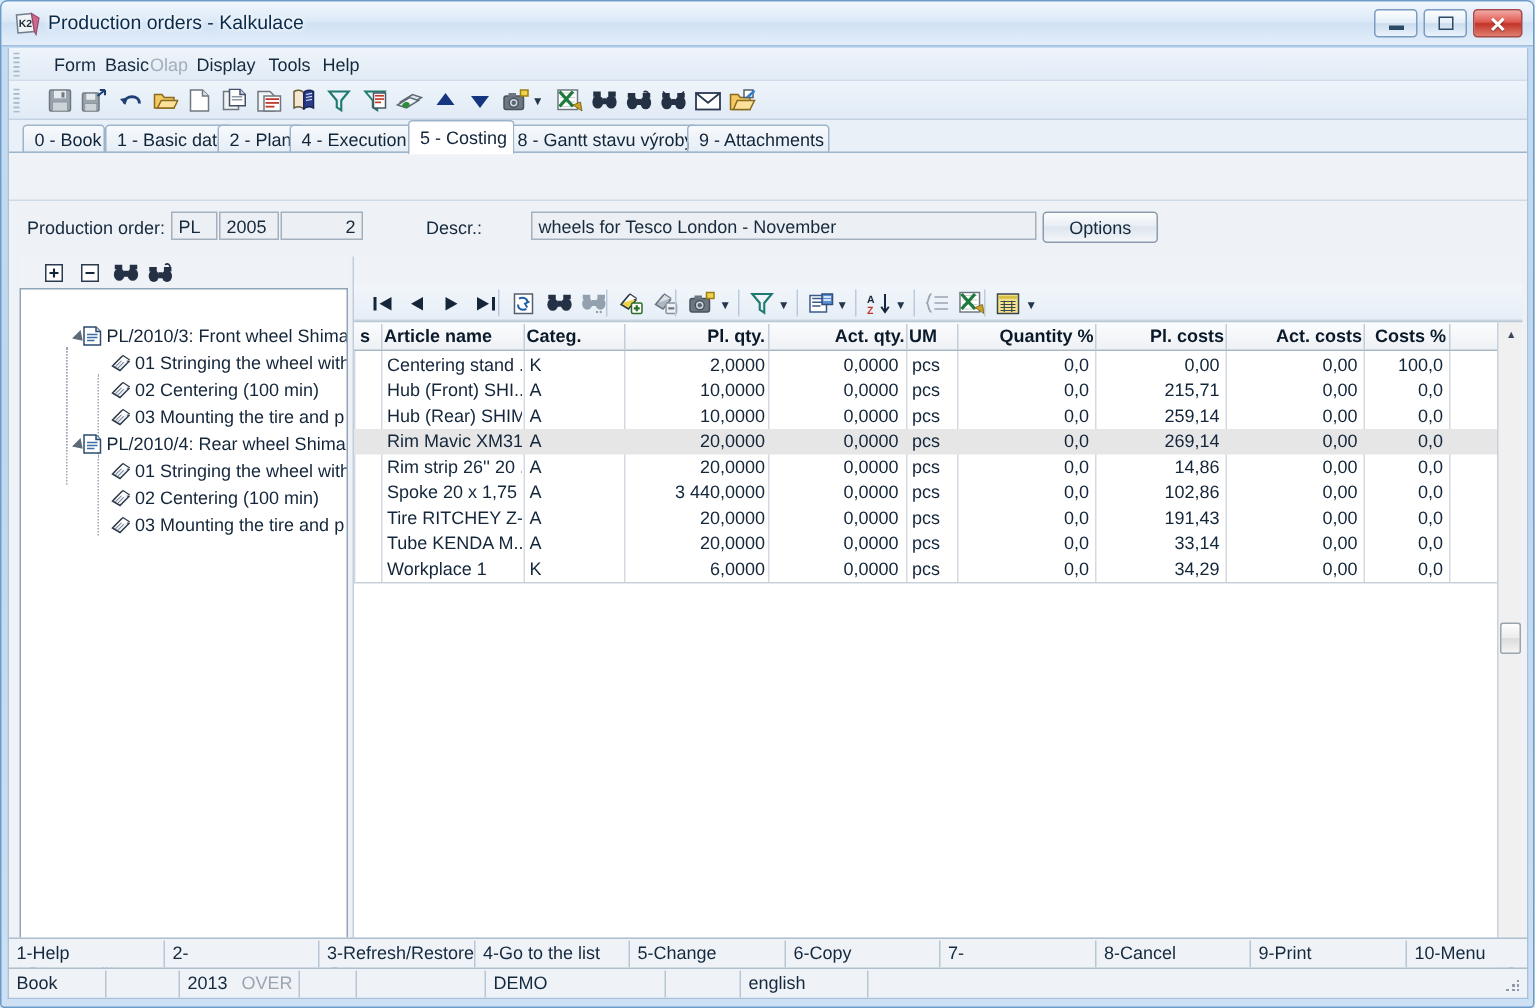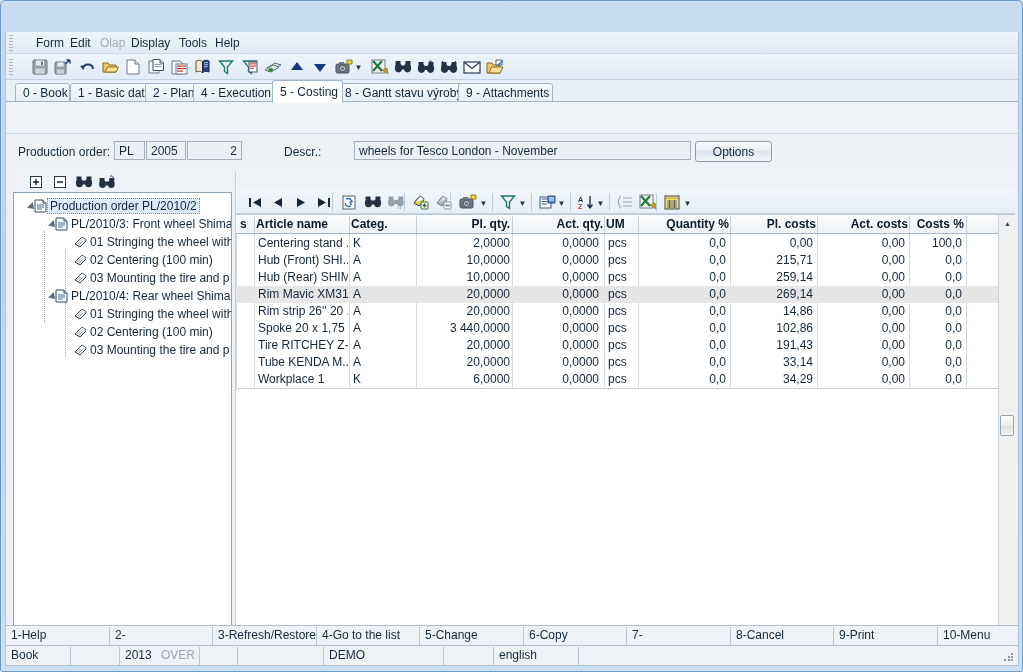--- a/index.html
+++ b/index.html
@@ -342,27 +342,53 @@
       radial-gradient(circle 1px at 9px 6px, #8e9aa6 99%, transparent),
       radial-gradient(circle 1px at 9px 3px, #8e9aa6 99%, transparent);
   }
   svg { display: block; }
 </style>
 </head>
 <body>
 
 <div id="window">
 
+  <div id="titlebar">
+    <div id="title-icon">
+      <svg width="17" height="16" viewBox="0 0 17 16">
+        <path d="M1 2 L11 1 L13 13 L2 14 Z" fill="#f0f4f8" stroke="#6f7e8d" stroke-width="1"></path>
+        <path d="M11 1 L16 4 L14 15 L13 13 Z" fill="#d06a8c" stroke="#9a4a66" stroke-width="0.8"></path>
+        <text x="2.5" y="10" font-size="7" font-family="Liberation Sans" fill="#27313c" font-weight="bold">K2</text>
+      </svg>
+    </div>
+    <div id="title-text">Production orders - Kalkulace</div>
+
+    <div class="wbtn" id="btn-min">
+      <span class="glyph">
+          <span class="minbox"></span>
+        </span>
+    </div>
+    <div class="wbtn" id="btn-max">
+      <span class="glyph">
+          <span class="maxbox"></span>
+        </span>
+    </div>
+    <div class="wbtn" id="btn-close">
+      <span class="glyph">
+          <span class="xglyph">✕</span>
+        </span>
+    </div>
+  </div>
 
   <div id="client">
 
     <div id="menubar">
       <div class="gripper"></div>
       <div class="menu-item" style="left:24px">Form</div>
-      <div class="menu-item" style="left:58px">Edit</div>
+      <div class="menu-item" style="left:58px">Basic</div>
       <div class="menu-item disabled" style="left:88px">Olap</div>
       <div class="menu-item" style="left:119px">Display</div>
       <div class="menu-item" style="left:167px">Tools</div>
       <div class="menu-item" style="left:203px">Help</div>
     </div>
 
     <div id="toolbar">
       <div class="gripper" style="top:5px"></div>
 
       <div class="tb-ico" style="left:24px">
@@ -577,32 +603,20 @@
         </div>
       </div>
 
       <div id="treebox">
 
         <div class="tdash" style="left:30px; top:38px; height:70px;"></div>
         <div class="tdash" style="left:30px; top:38px; height:92px;"></div>
         <div class="tdash" style="left:51px; top:56px; height:54px;"></div>
         <div class="tdash" style="left:51px; top:110px; height:54px;"></div>
 
-        <div class="tnode selected" style="top:4px; left:14px;">
-          <span class="texp"></span>
-          <span style="display:inline-block;width:5px"></span>
-          <span>
-            <svg width="15" height="14" viewBox="0 0 15 14">
-                <path d="M2 1 L10 1 L13 4 L13 13 L2 13 Z" fill="#ffffff" stroke="#2d4b6d"></path>
-                <path d="M10 1 L10 4 L13 4" fill="#cfe0f0" stroke="#2d4b6d"></path>
-                <path d="M4 6 L11 6 M4 8 L11 8 M4 10 L9 10" stroke="#3a6ea5" stroke-width="1"></path>
-              </svg>
-          </span>
-          <span class="lbl">Production order PL/2010/2</span>
-        </div>
 
         <div class="tnode" style="top:22px; left:35px;">
           <span class="texp"></span>
           <span style="display:inline-block;width:5px"></span>
           <span>
             <svg width="15" height="14" viewBox="0 0 15 14">
                 <path d="M2 1 L10 1 L13 4 L13 13 L2 13 Z" fill="#ffffff" stroke="#2d4b6d"></path>
                 <path d="M10 1 L10 4 L13 4" fill="#cfe0f0" stroke="#2d4b6d"></path>
                 <path d="M4 6 L11 6 M4 8 L11 8 M4 10 L9 10" stroke="#3a6ea5" stroke-width="1"></path>
               </svg>

